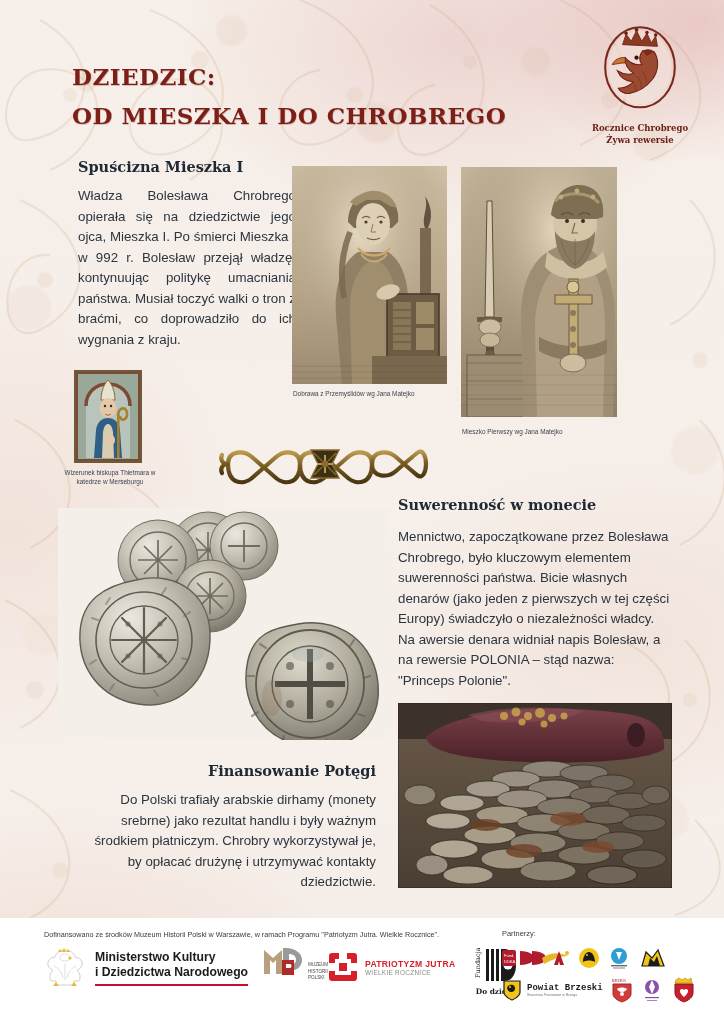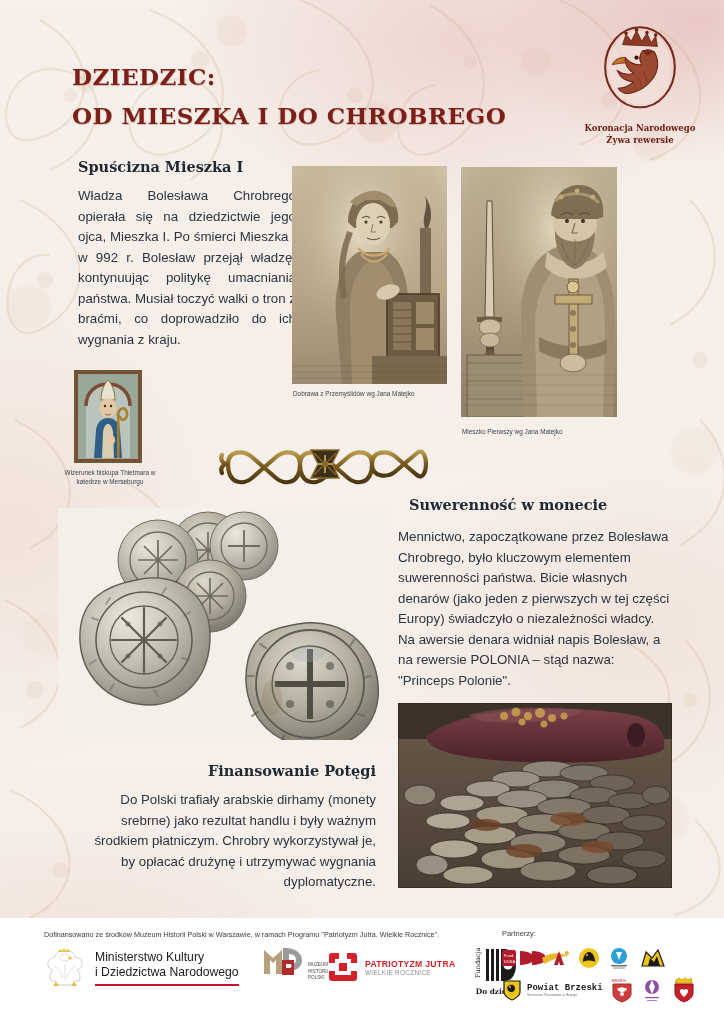--- a/index.html
+++ b/index.html
@@ -154,21 +154,20 @@
     position: absolute;
     left: 218px; top: 441px;
     width: 214px; height: 46px;
   }
 
   
   .sec2-head {
     position: absolute;
     left: 398px; top: 496px;
     width: 268px;
-    margin-left: 11px;
   }
   .sec2-text {
     position: absolute;
     left: 398px; top: 527px;
     width: 272px;
     text-align: left;
   }
   .img-denars {
     left: 58px; top: 508px; width: 332px; height: 232px;
     background: transparent;
@@ -206,21 +205,21 @@
   }
   .partners-label {
     position: absolute;
     left: 502px; top: 11px;
     color: #3a3a3a;
     font-size: 7.4px;
     font-family: "Liberation Sans", sans-serif;
   }
 
   .logo-row { position: absolute; }
-  .mkidn { left: 44px; top: 28px; display: flex; align-items: center; gap: 9px; }
+  .mkidn { left: 44px; top: 28px; display: flex; align-items: center; gap: 9px; font-weight: bold; }
   .mkidn-text {
     color: #1b1b1b;
     font-size: 12.2px;
     line-height: 15px;
     font-family: "Liberation Sans", sans-serif;
     position: relative;
     padding-bottom: 6px;
   }
   .mkidn-rule {
     position: absolute;
@@ -321,21 +320,21 @@
         <path d="M33,41 C26,40 20,44 18,49 C24,48 29,47 33,47 Z" fill="#c8752e" stroke="#6d2014" stroke-width="0.9"></path>
         <circle cx="46" cy="41" r="2.4" fill="#3a1008"></circle>
 
         <g stroke="#6d2014" stroke-width="0.7" fill="none" opacity="0.7">
           <path d="M52,56 C56,60 58,65 57,70"></path>
           <path d="M46,62 C50,66 52,70 51,75"></path>
           <path d="M40,68 C44,71 46,75 45,79"></path>
         </g>
       </svg>
       <div class="brand-caption">
-        <div>Koronacja Narodowego</div>
+        <div>Rocznice Chrobrego</div>
         <div>Żywa rewersie</div>
       </div>
     </div>
   </div>
 
   <div class="sec-heading sec1-head">Spuścizna Mieszka I</div>
   <div class="body-text sec1-text">Władza Bolesława Chrobrego opierała się na dziedzictwie jego ojca, Mieszka I. Po śmierci Mieszka I w 992 r. Bolesław przejął władzę, kontynuując politykę umacniania państwa. Musiał toczyć walki o tron z braćmi, co doprowadziło do ich wygnania z kraju.</div>
 
   <div class="ph img-dobrawa">
     <svg viewBox="0 0 155 218" width="155" height="218">
@@ -588,21 +587,21 @@
       <g stroke="#5c5a4f" stroke-width="2.2" opacity="0.55" stroke-linecap="round">
         <path d="M208,140 L202,136 M196,168 L190,168 M200,204 L194,208 M226,228 L224,234
                  M268,232 L272,238 M300,206 L306,208 M306,170 L312,168 M292,138 L296,132"></path>
       </g>
       <ellipse cx="250" cy="146" rx="16" ry="8" fill="#9fb0b4" opacity="0.30"></ellipse>
       <ellipse cx="214" cy="190" rx="10" ry="18" fill="#8a6a4a" opacity="0.22"></ellipse>
     </svg>
   </div>
 
   <div class="sec-heading sec3-head">Finansowanie Potęgi</div>
-  <div class="body-text sec3-text">Do Polski trafiały arabskie dirhamy (monety srebrne) jako rezultat handlu i były ważnym środkiem płatniczym. Chrobry wykorzystywał je, by opłacać drużynę i utrzymywać wygnania dyplomatyczne.</div>
+  <div class="body-text sec3-text">Do Polski trafiały arabskie dirhamy (monety srebrne) jako rezultat handlu i były ważnym środkiem płatniczym. Chrobry wykorzystywał je, by opłacać drużynę i utrzymywać kontakty dziedzictwie.</div>
 
   <div class="ph img-hoard">
     <svg viewBox="0 0 274 185" width="274" height="185">
       <defs>
         <linearGradient id="tablebg" x1="0" y1="0" x2="0" y2="1">
           <stop offset="0%" stop-color="#6a5a4a"></stop>
             <stop offset="100%" stop-color="#4a3e33"></stop>
         </linearGradient>
         <linearGradient id="pouch" x1="0" y1="0" x2="0" y2="1">
           <stop offset="0%" stop-color="#7a4048"></stop>

